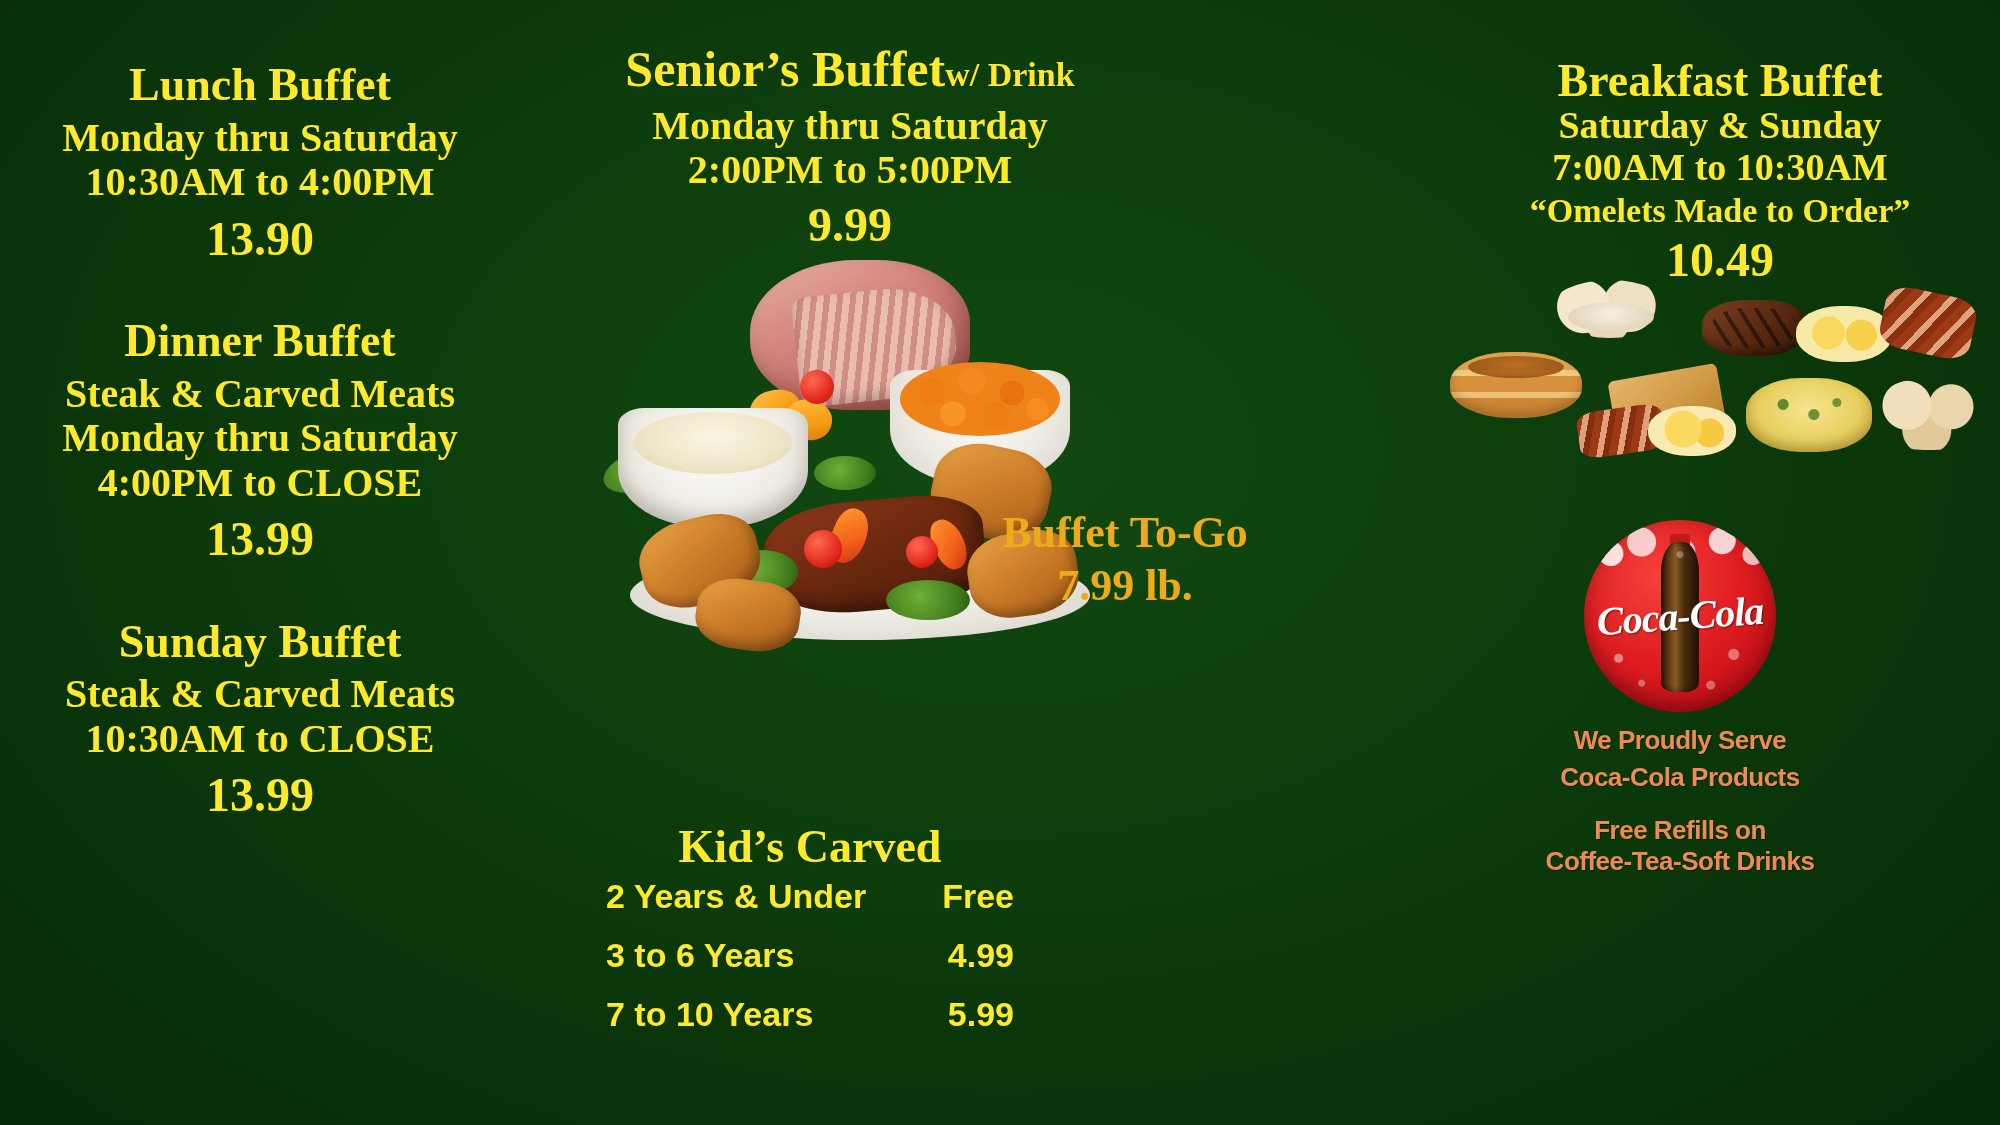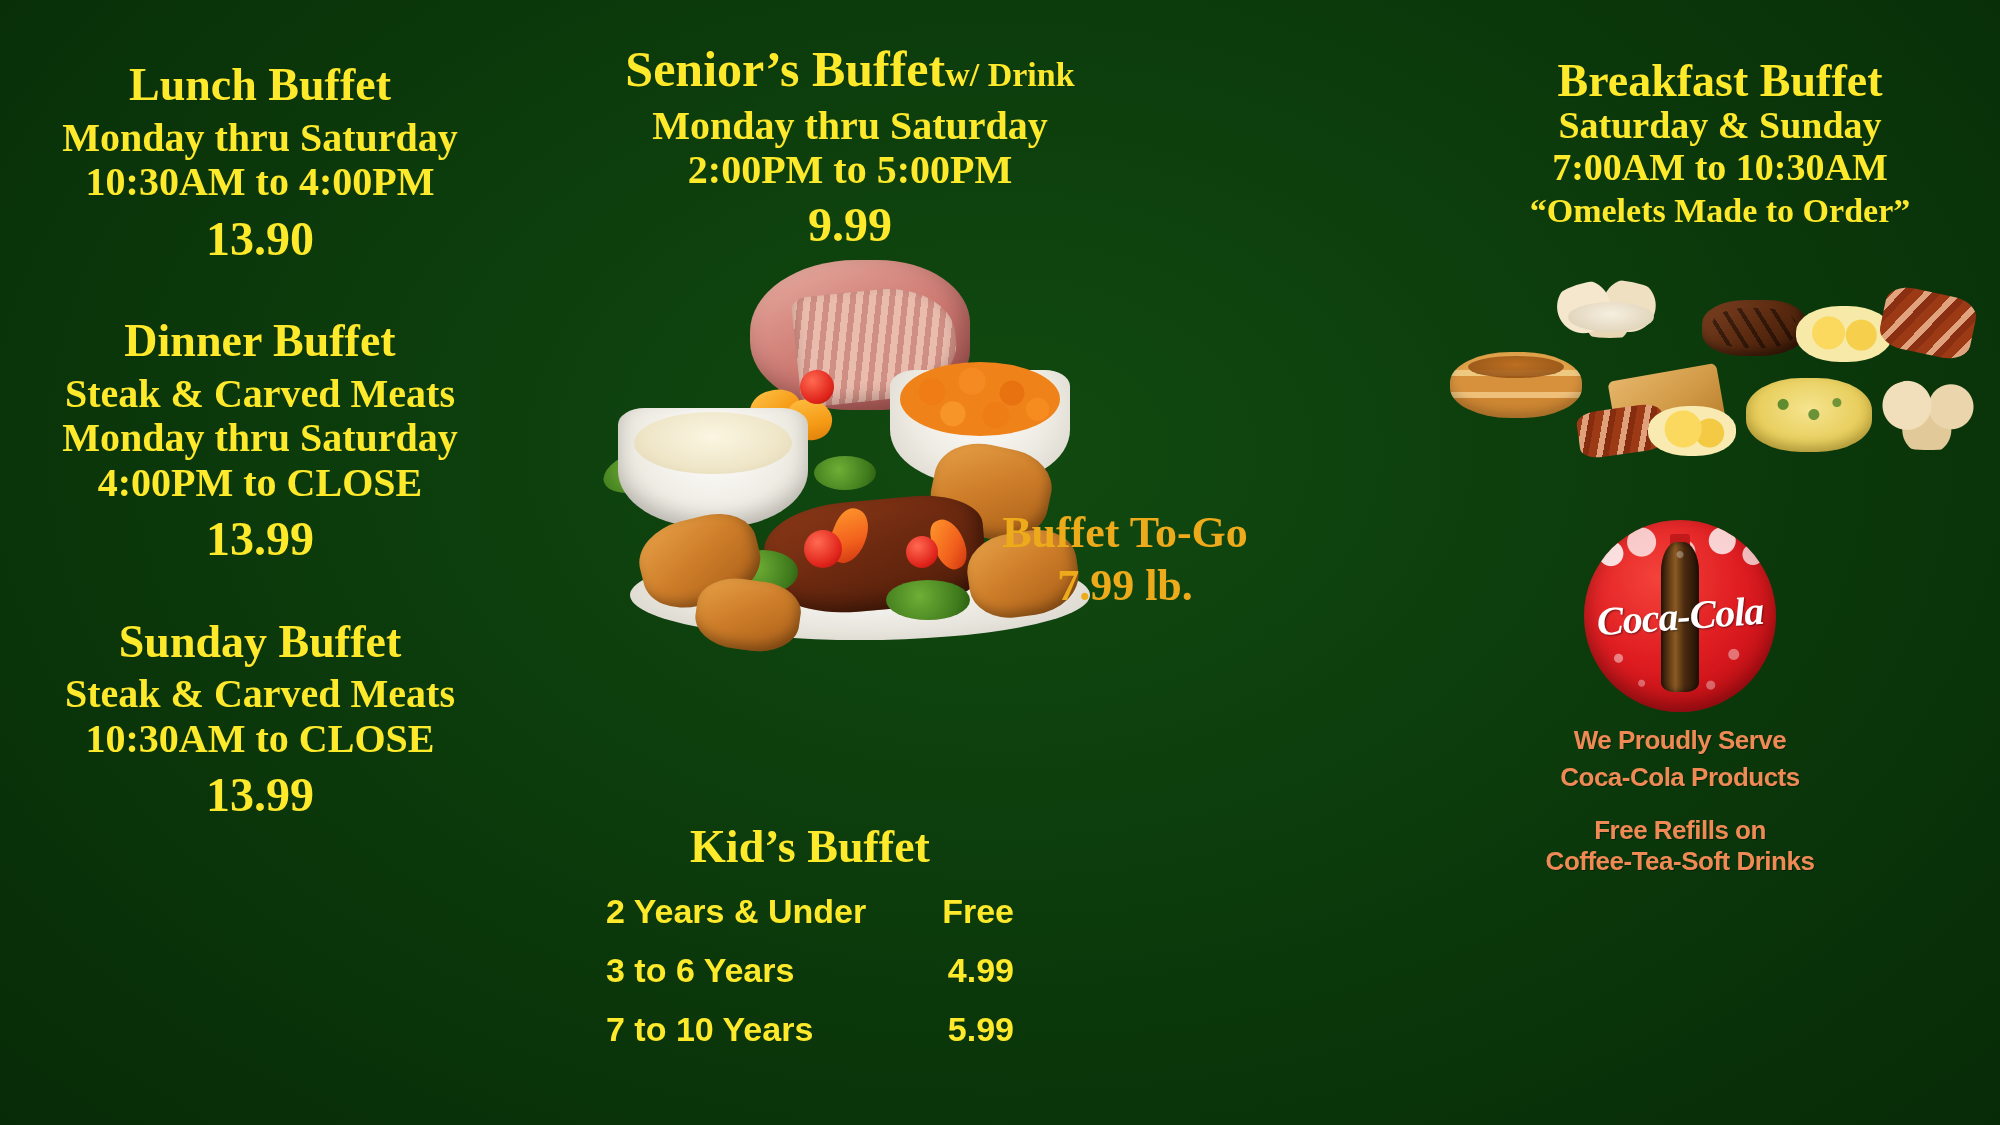--- a/index.html
+++ b/index.html
@@ -61,21 +61,21 @@
   #center{left:520px;top:0;width:660px;}
   .h-senior{font-size:50px;margin-top:44px;}
   .h-senior .sub{font-size:34px;}
   .d-senior{font-size:40px;margin-top:10px;}
   .p-senior{font-size:48px;margin-top:8px;}
 
   
   #kids{position:absolute;left:600px;top:820px;width:420px;}
   .h-kids{font-size:46px;text-align:center;color:#ffe92b;font-weight:bold;
           font-family:"Liberation Serif", serif;}
-  .kids-rows{margin-top:19px;}
+  .kids-rows{margin-top:4px;}
   .kid-row{display:flex;justify-content:space-between;align-items:baseline;
            padding:0 6px;margin-bottom:20px;}
   .kid-row span{
     font-family:"Liberation Sans", sans-serif;
     font-weight:bold;
     color:#ffe92b;
     font-size:34px;
     white-space:nowrap;
   }
   .kid-row .age{text-align:left;}
@@ -389,21 +389,21 @@
     <div class="pepper p1"></div>
     <div class="pepper p2"></div>
     <div class="tomato t1"></div>
     <div class="tomato t2"></div>
     <div class="chicken c1"></div>
     <div class="chicken c3"></div>
     <div class="chicken c4"></div>
   </div>
 
   <div id="kids">
-    <div class="h-kids">Kid’s Buffet</div>
+    <div class="h-kids">Kid’s Carved</div>
     <div class="kids-rows">
       <div class="kid-row">
         <span class="age">2 Years &amp; Under</span>
         <span class="amt">Free</span>
       </div>
       <div class="kid-row">
         <span class="age">3 to 6 Years</span>
         <span class="amt">4.99</span>
       </div>
       <div class="kid-row">
@@ -412,20 +412,21 @@
       </div>
     </div>
   </div>
 
   <div class="col" id="right">
     <div class="block">
       <div class="heading h-breakfast">Breakfast Buffet</div>
       <div class="line d-breakfast">Saturday &amp; Sunday</div>
       <div class="line d-breakfast" style="margin-top:2px">7:00AM to 10:30AM</div>
       <div class="line q-breakfast">“Omelets Made to Order”</div>
+      <div class="price p-breakfast">10.49</div>
     </div>
   </div>
 
   <div id="bfimgs">
     <div class="bf biscuits"></div>
     <div class="bf gravy"></div>
     <div class="bf pancakes"></div>
     <div class="bf syrup"></div>
     <div class="bf steak"></div>
     <div class="bf steak-marks"></div>

